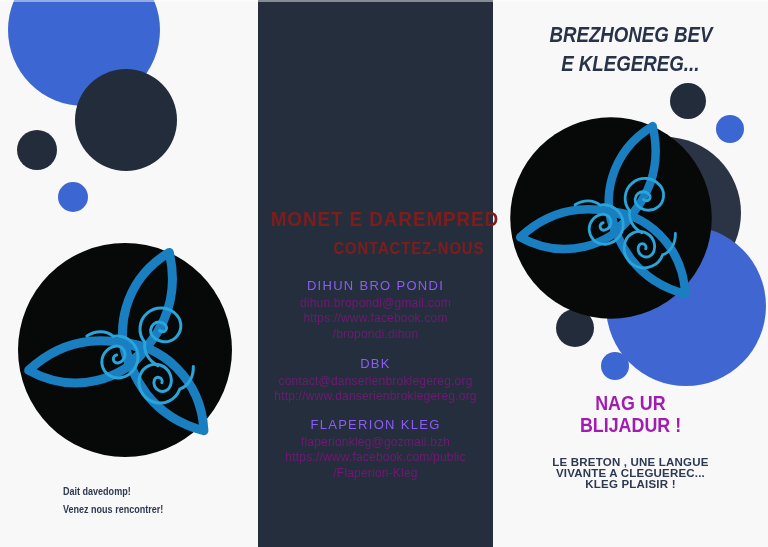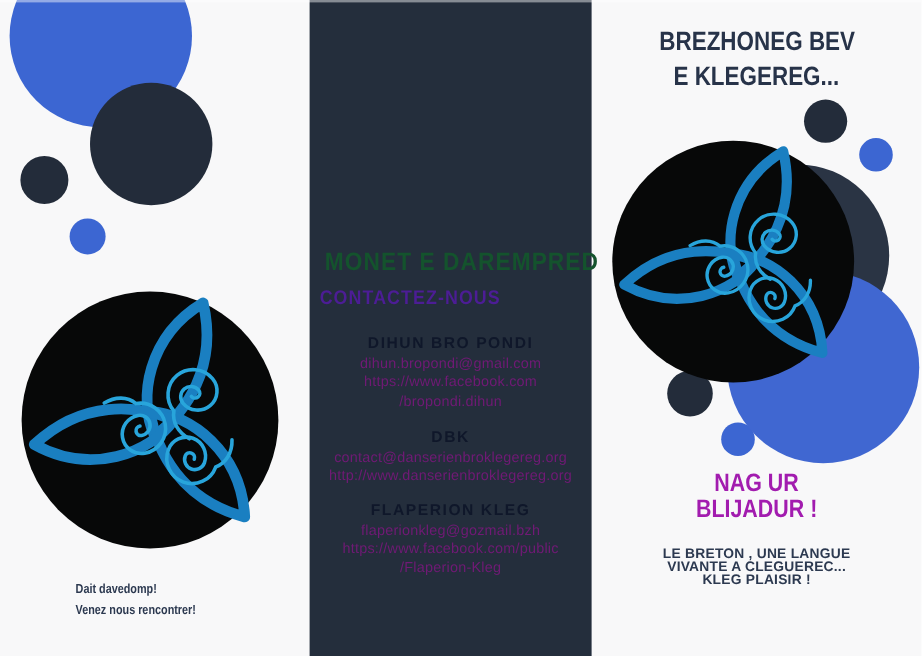--- a/index.html
+++ b/index.html
@@ -13,30 +13,30 @@
   .panel-mid{position:absolute;left:258px;top:0;width:235px;height:547px;background:#242e3c;}
   .top-strip{position:absolute;left:0;top:0;width:768px;height:2px;background:rgba(255,255,255,0.45);z-index:40;}
   
   .cond{display:inline-block;transform:scaleX(0.85);transform-origin:center;white-space:nowrap;}
   .cond-left{display:inline-block;transform:scaleX(0.82);transform-origin:left center;white-space:nowrap;}
   
   .tagline{position:absolute;left:63px;top:483px;color:#2c3950;font-weight:bold;
     font-size:11px;line-height:17.5px;}
   
   .mid-title{position:absolute;left:258px;top:207px;width:235px;text-align:center;
-    color:#14532d;font-weight:bold;font-size:21px;letter-spacing:1px;}
-  .mid-sub{position:absolute;left:258px;top:239px;width:235px;text-align:left;
-    color:#4c1d95;font-weight:bold;font-size:16.5px;letter-spacing:1px;}
+    color:#7f1d1d;font-weight:bold;font-size:21px;letter-spacing:1px;}
+  .mid-sub{position:absolute;left:258px;top:239px;width:235px;text-align:right;
+    color:#7f1d1d;font-weight:bold;font-size:16.5px;letter-spacing:1px;}
   .mid-sec{position:absolute;left:258px;width:235px;text-align:center;}
   .sec1{top:278px;} .sec2{top:356px;} .sec3{top:417px;}
-  .sec-name{color:#0f172a;font-weight:bold;font-size:13px;letter-spacing:1.3px;margin:0 0 3px 0;}
+  .sec-name{color:#8b5cf6;font-weight:normal;font-size:13px;letter-spacing:1.3px;margin:0 0 3px 0;}
   .sec-line{color:#701a75;font-size:12px;line-height:15.4px;letter-spacing:0.2px;white-space:nowrap;}
   
   .r-heading{position:absolute;left:493px;top:20px;width:275px;text-align:center;
-    color:#273349;font-weight:bold;font-size:22px;line-height:29px;}
+    color:#273349;font-weight:bold;font-size:22px;line-height:29px;font-style:italic;}
   .r-subheading{position:absolute;left:493px;top:392px;width:275px;text-align:center;
     color:#a21caf;font-weight:bold;font-size:21px;line-height:21.5px;}
   .r-caption{position:absolute;left:493px;top:457px;width:275px;text-align:center;
     color:#2c3950;font-weight:bold;font-size:11.5px;line-height:11px;letter-spacing:0.2px;}
   .z1{z-index:1;} .z2{z-index:2;} .z3{z-index:3;}
 </style>
 </head>
 <body>
 
 <svg width="0" height="0" style="position:absolute" aria-hidden="true">

